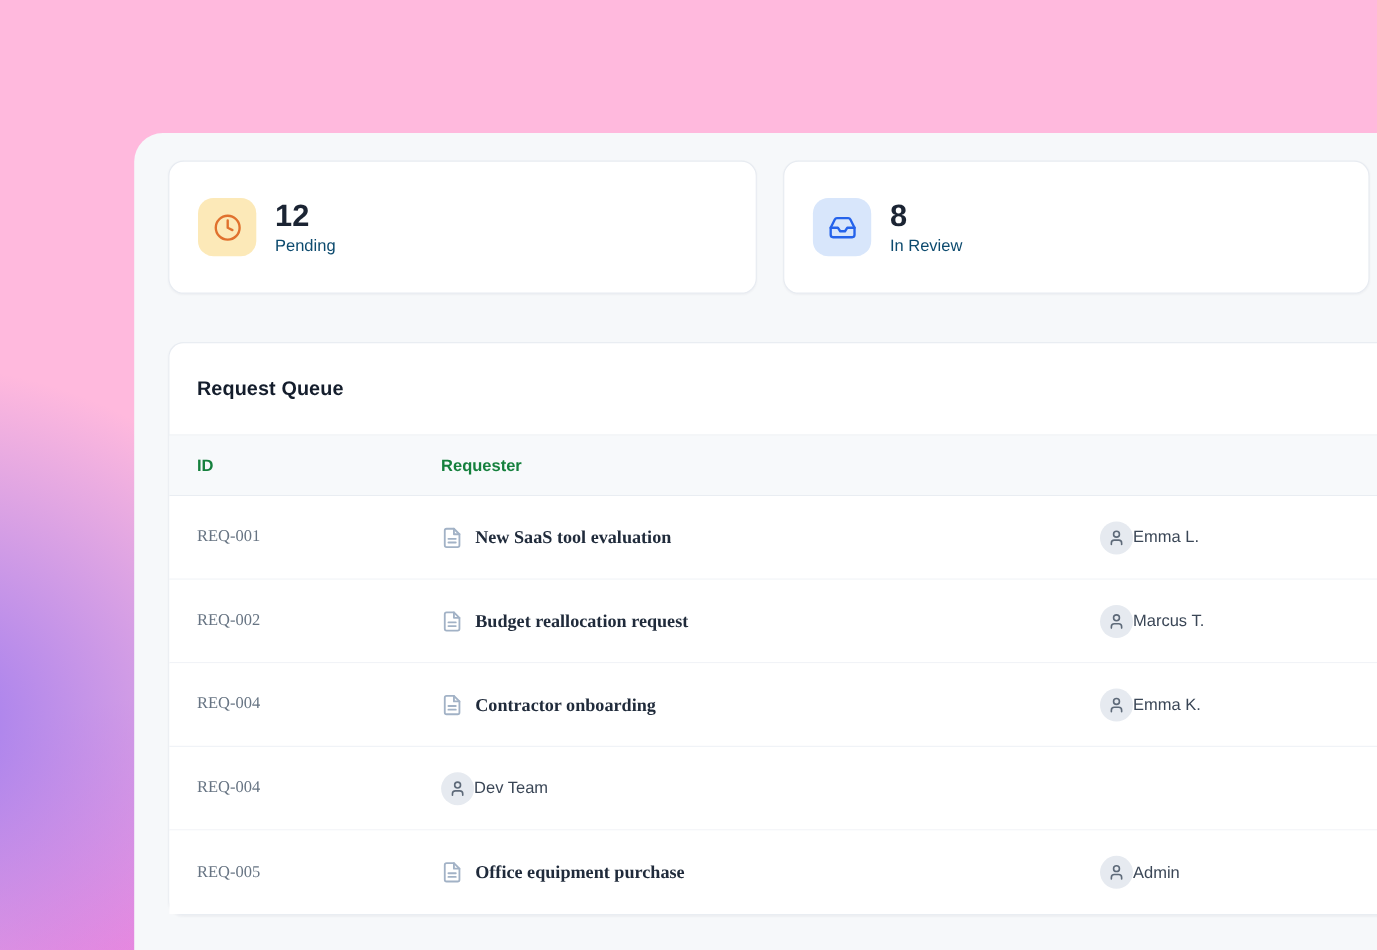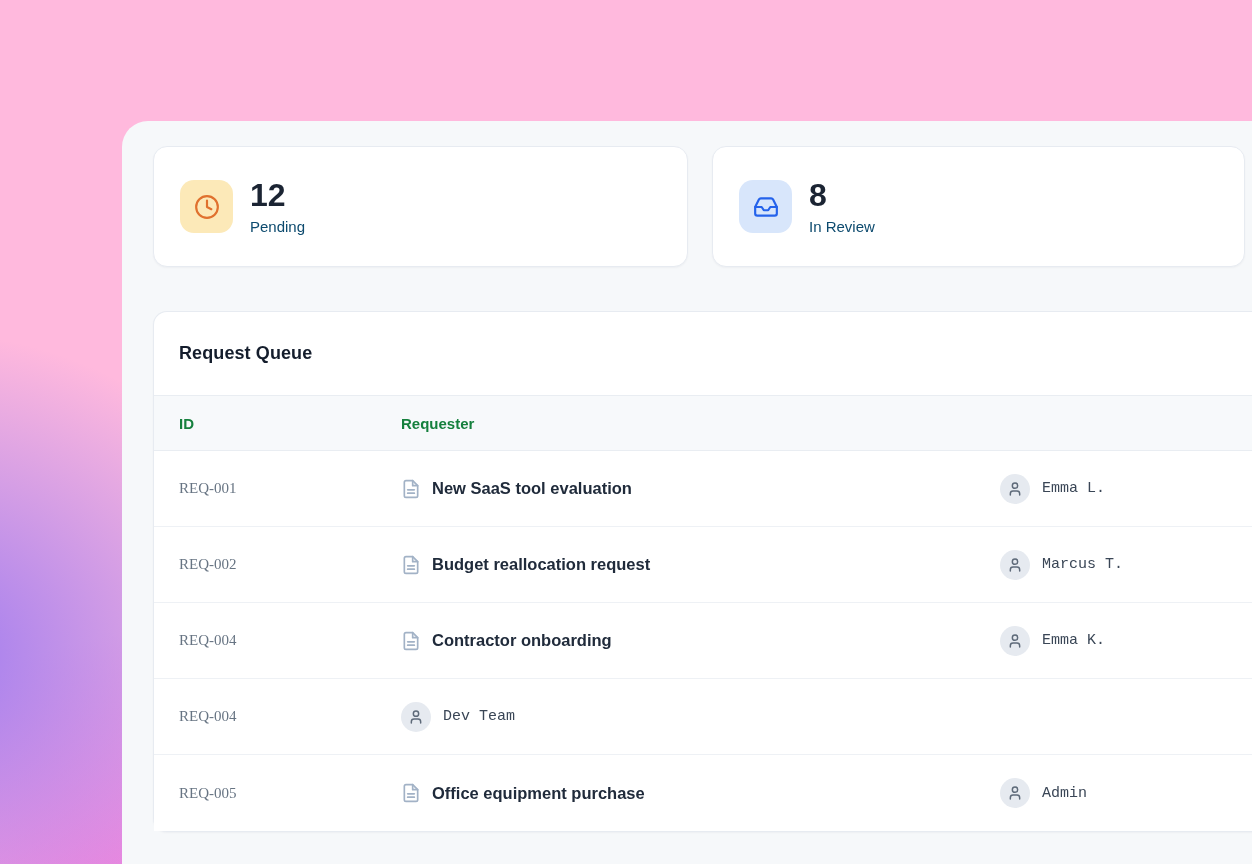--- a/index.html
+++ b/index.html
@@ -24,44 +24,44 @@
     box-shadow:0 1px 2px rgba(15,23,42,.04);
   }
   .stat-card.first { width:535px; flex:none; }
   .stat-card.second { flex:1; }
   .stat-icon {
     width:53px; height:53px; border-radius:14px; flex:none;
     display:flex; align-items:center; justify-content:center; margin-right:17px;
   }
   .stat-icon.amber { background:var(--pending-bg,#FCE9B8); color:var(--pending-ic,#E0712E); }
   .stat-icon.blue  { background:var(--review-bg,#D8E6FB);  color:var(--review-ic,#2563EB); }
-  .stat-value { font-size:32px; font-weight:700; color:#1B2433; line-height:1.1; }
+  .stat-value { font-size:28px; font-weight:700; color:#1B2433; line-height:1.1; }
   .stat-label { font-size:15px; color:#0c4a6e; margin-top:4px; }
 
   .table-card {
     margin-top:44px; margin-right:-24px; height:521px;
     background:#fff; border:1px solid #E7EBF1; border-right:none;
     border-radius:14px 0 0 14px;
     box-shadow:0 1px 2px rgba(15,23,42,.04);
   }
   .table-title-bar { height:84px; display:flex; align-items:center; padding:0 25px; border-bottom:1px solid #E9EDF2; }
   .table-title { font-size:18px; font-weight:700; color:#141D2C; letter-spacing:.1px; }
   .grid-cols { display:grid; grid-template-columns:222px 599px 1fr; align-items:center; padding:0 25px; }
   .thead { height:55px; background:#F7F9FB; border-bottom:1px solid #E9EDF2; }
   .th { font-size:15px; font-weight:700; color:#15803d; }
   .trow { height:76px; border-bottom:1px solid #EEF1F5; background:#fff; }
   .trow:last-child { border-bottom:none; }
   .cell-id {
     font-family:Liberation Serif, serif;
     font-size:15px; color:#677483;
   }
   .cell-req { display:flex; align-items:center; gap:11px; }
-  .req-title { font-size:16.5px; font-weight:600; color:#202B3B; }
+  .req-title { font-size:16.5px; font-weight:600; color:#202B3B;font-family:Liberation Serif, serif; }
   .doc-ic { color:#A2B2C6; display:flex; }
-  .cell-who { display:flex; align-items:center; gap:12px;font-family:Liberation Mono, monospace; }
+  .cell-who { display:flex; align-items:center; gap:0; }
   .avatar {
     width:30px; height:30px; border-radius:50%; background:#E6EAF0;
     display:flex; align-items:center; justify-content:center; color:#5E6A79; flex:none;
   }
   .who-name { font-size:15px; color:#3A4656; }
   svg { display:block; }
 </style>
 </head>
 <body style="--bg-pink: #FFB9DD; --bg-purple: #9C7AF0; --bg-magenta: #EF6EDC; --pending-ic: #E0712E; --pending-bg: #FCE9B8; --review-ic: #2563EB; --review-bg: #D8E6FB;">
 

